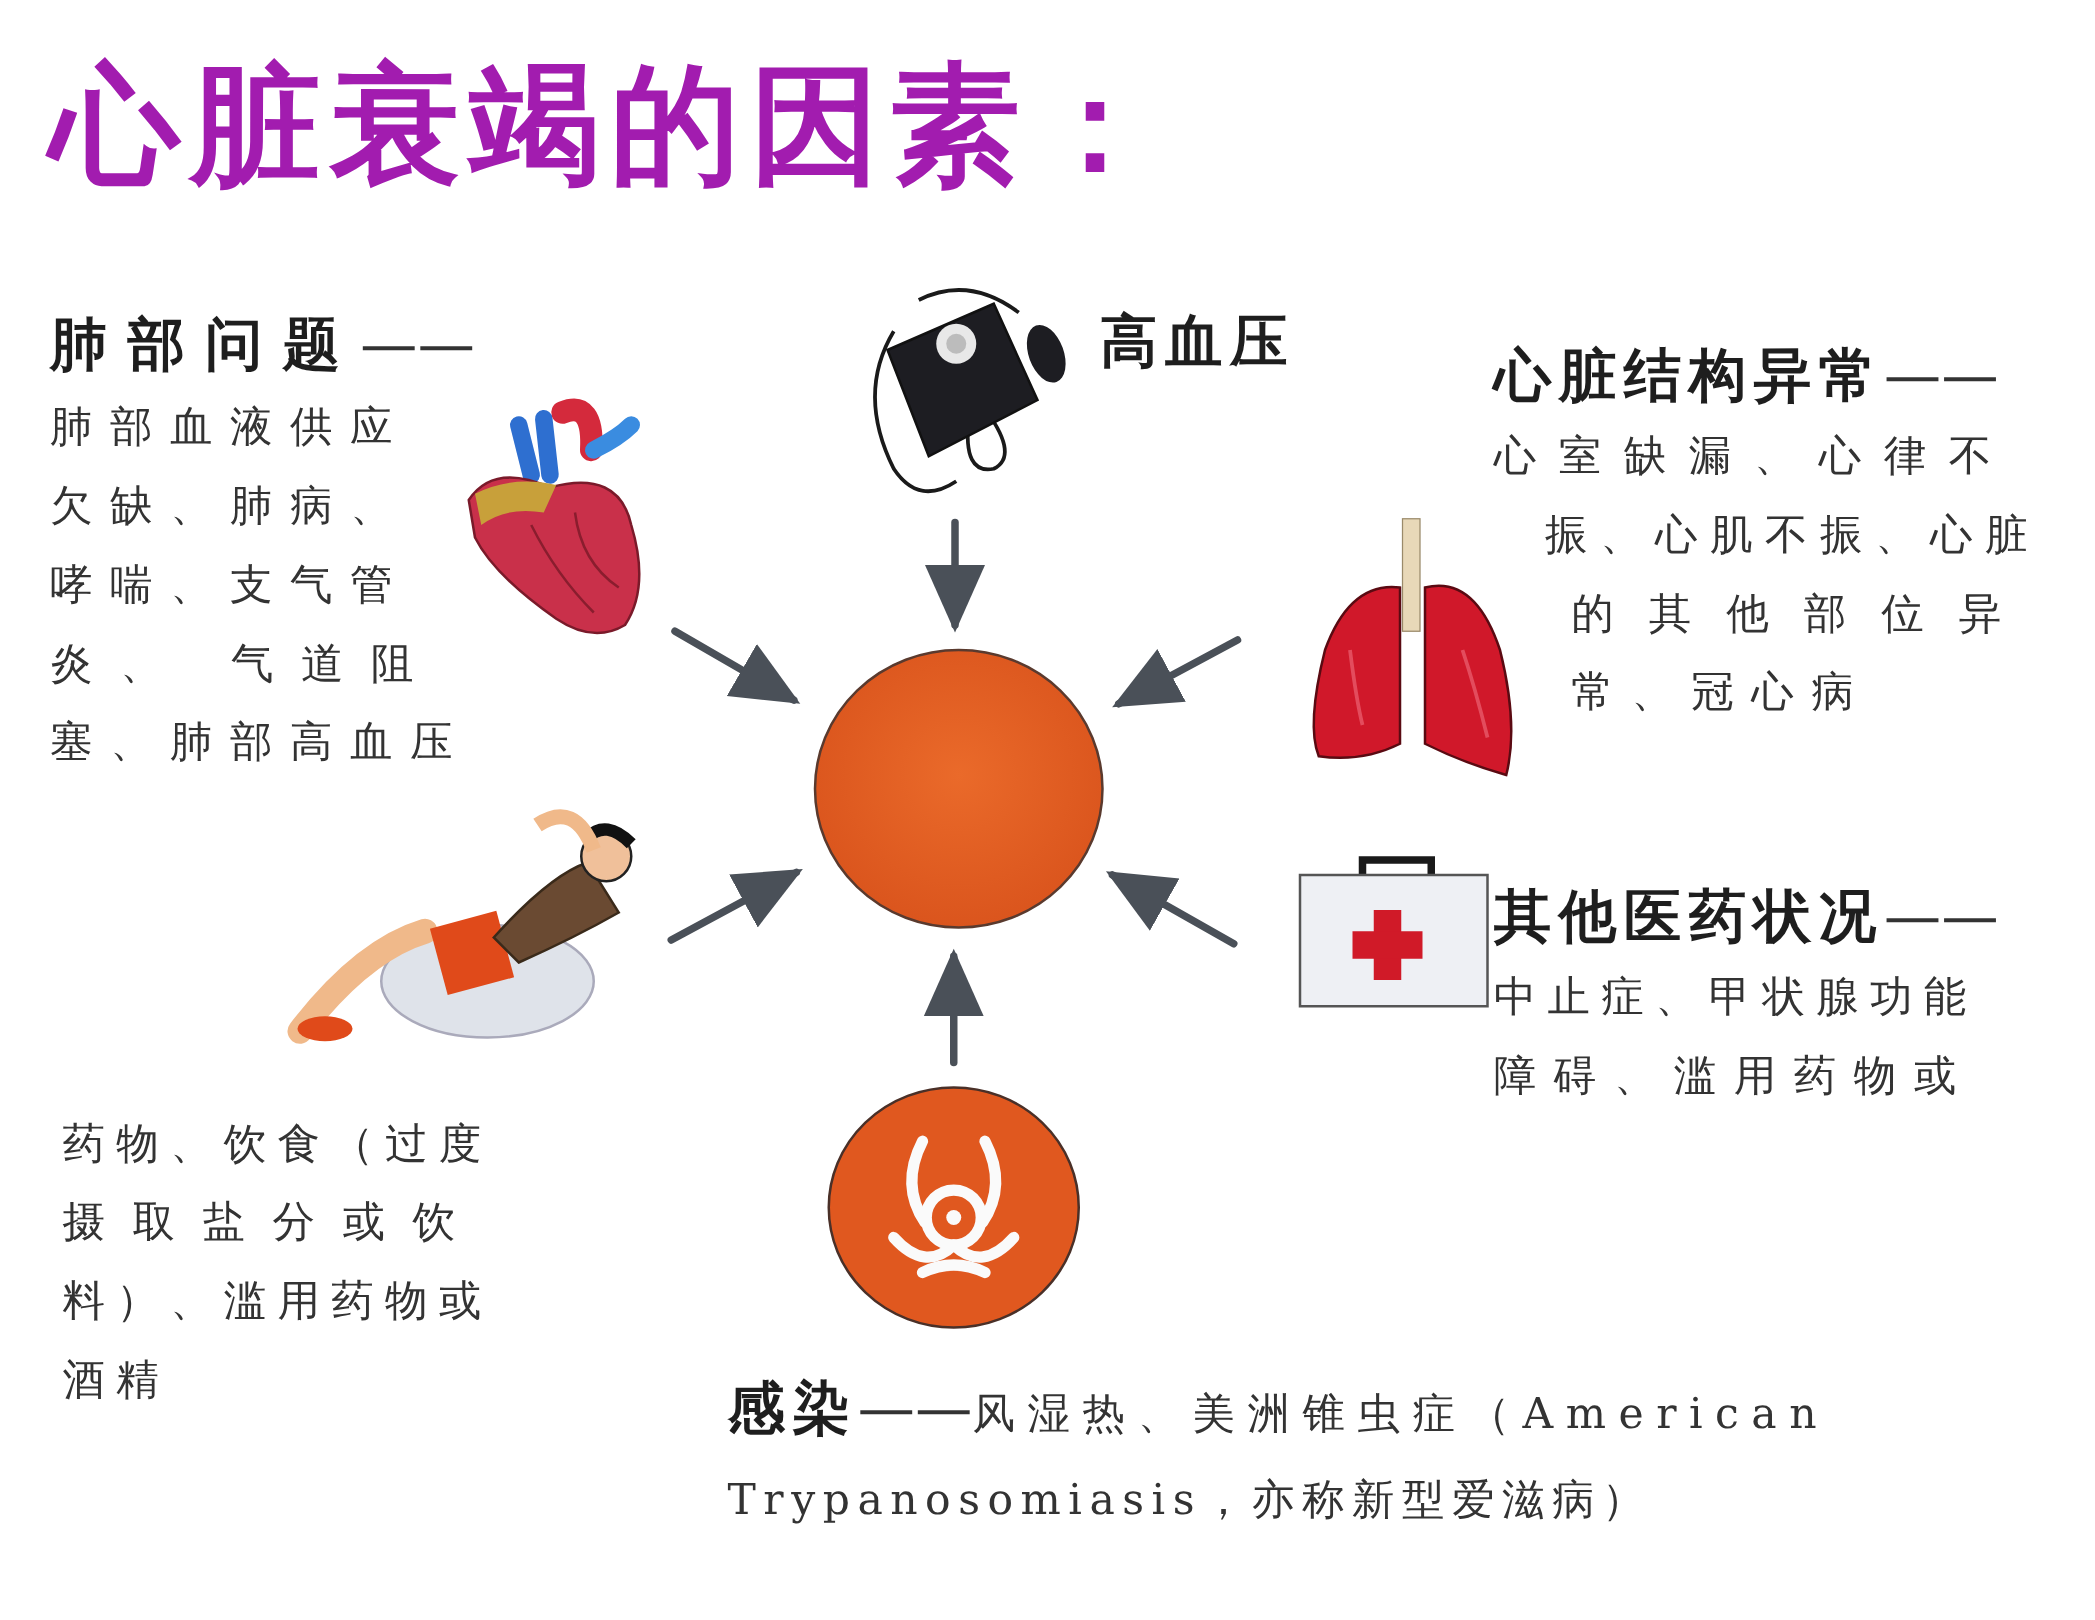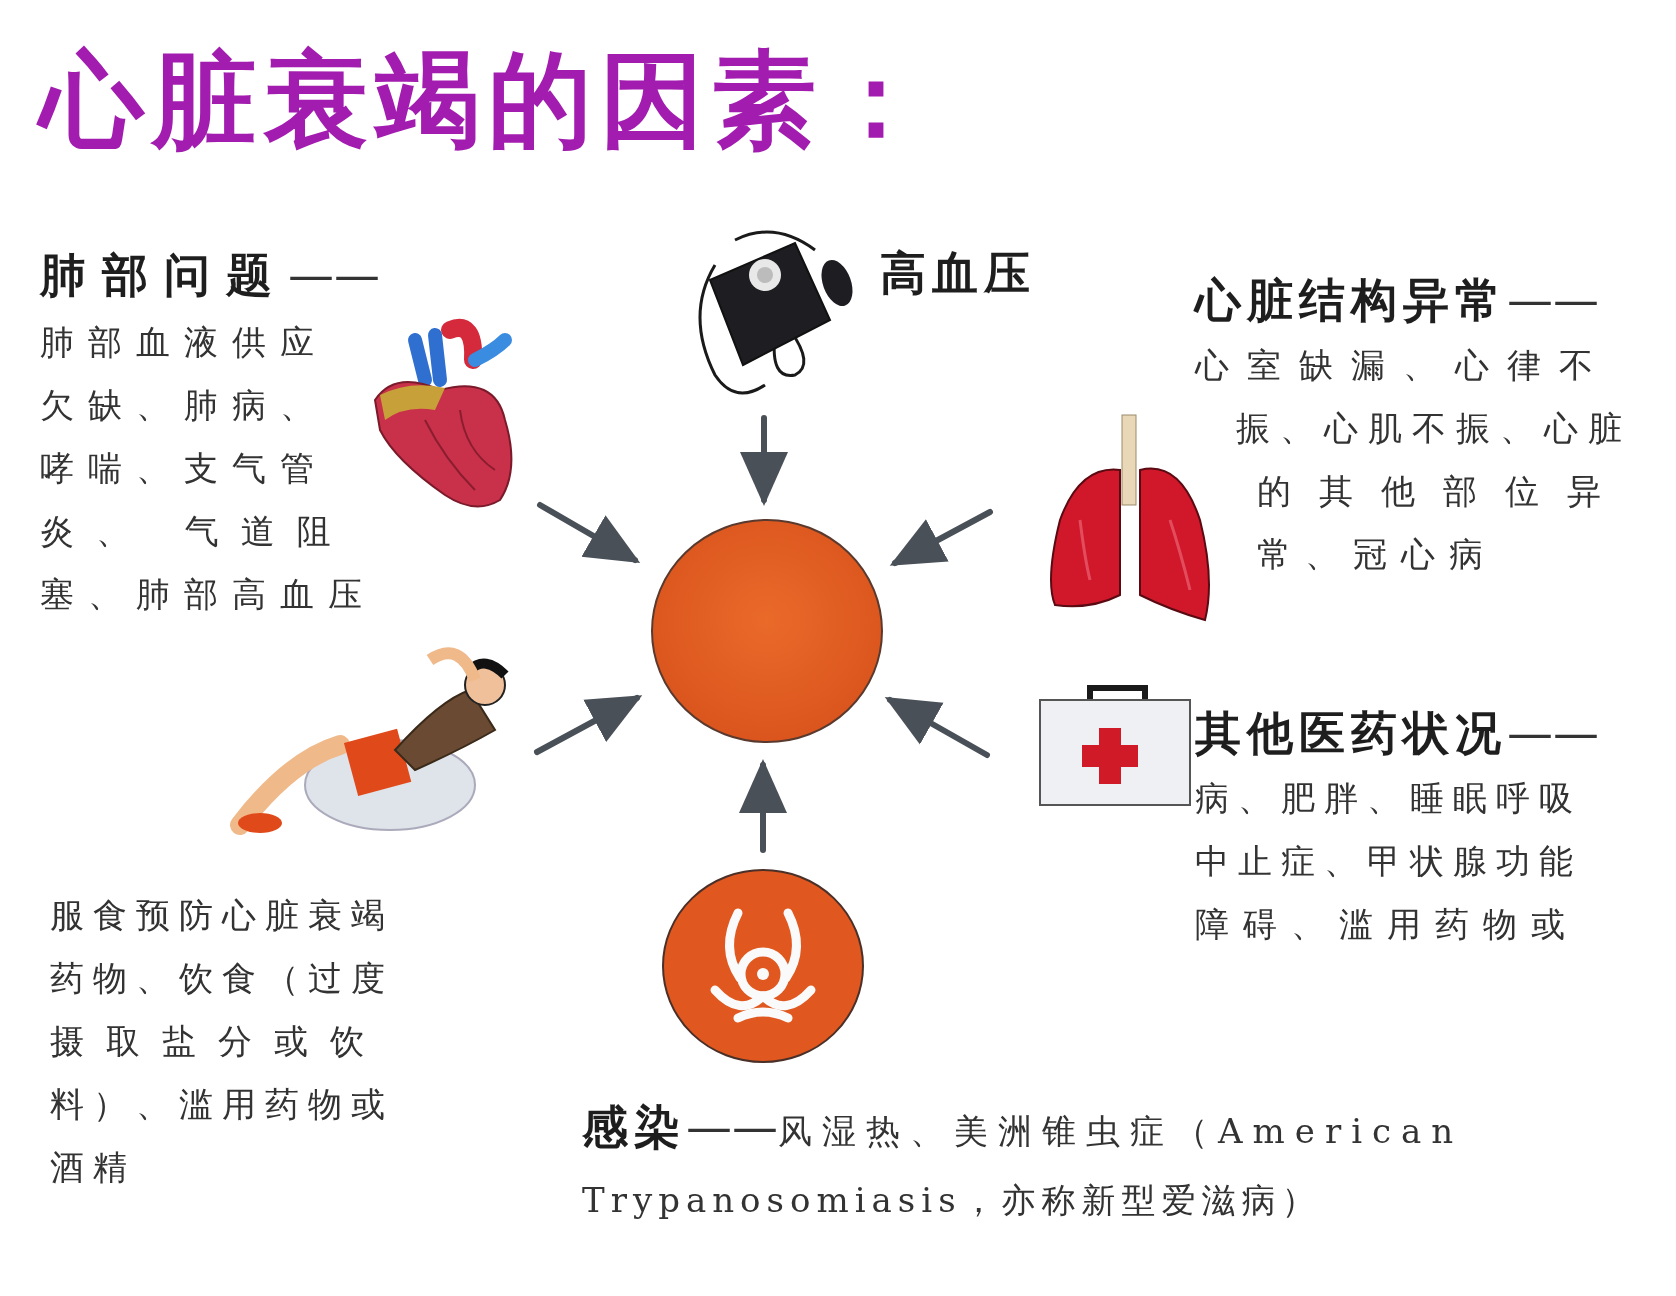--- a/index.html
+++ b/index.html
@@ -125,29 +125,27 @@
     <span class="ln" style="padding-left:62px;letter-spacing:28px;">的其他部位异</span>
     <span class="ln" style="padding-left:62px;">常、冠心病</span>
   </div>
 </div>
 
 <div class="abs" style="left:1195px;top:708px;">
   <div class="heading">
     <span>其他医药状况</span><span class="dash">——</span>
   </div>
   <div class="body" style="margin-top:8px;">
-    <span class="ln" style="letter-spacing:9px;">病、肥胖、睡眠呼吸</span>
     <span class="ln" style="letter-spacing:9px;">中止症、甲状腺功能</span>
     <span class="ln">障碍、滥用药物或</span>
   </div>
 </div>
 
 <div class="abs" style="left:50px;top:880px;">
   <div class="body" style="margin-top:4px;letter-spacing:9px;">
-    <span class="ln">服食预防心脏衰竭</span>
     <span class="ln">药物、饮食（过度</span>
     <span class="ln" style="letter-spacing:22px;">摄取盐分或饮</span>
     <span class="ln">料）、滥用药物或</span>
     <span class="ln">酒精</span>
   </div>
 </div>
 
 <div class="abs" style="left:582px;top:1100px;">
   <div style="white-space:nowrap;text-align:right;">
     <span class="heading">感染</span><span class="heading dash">——</span><span class="body" style="letter-spacing:10px;">风湿热、美洲锥虫症（American</span>

